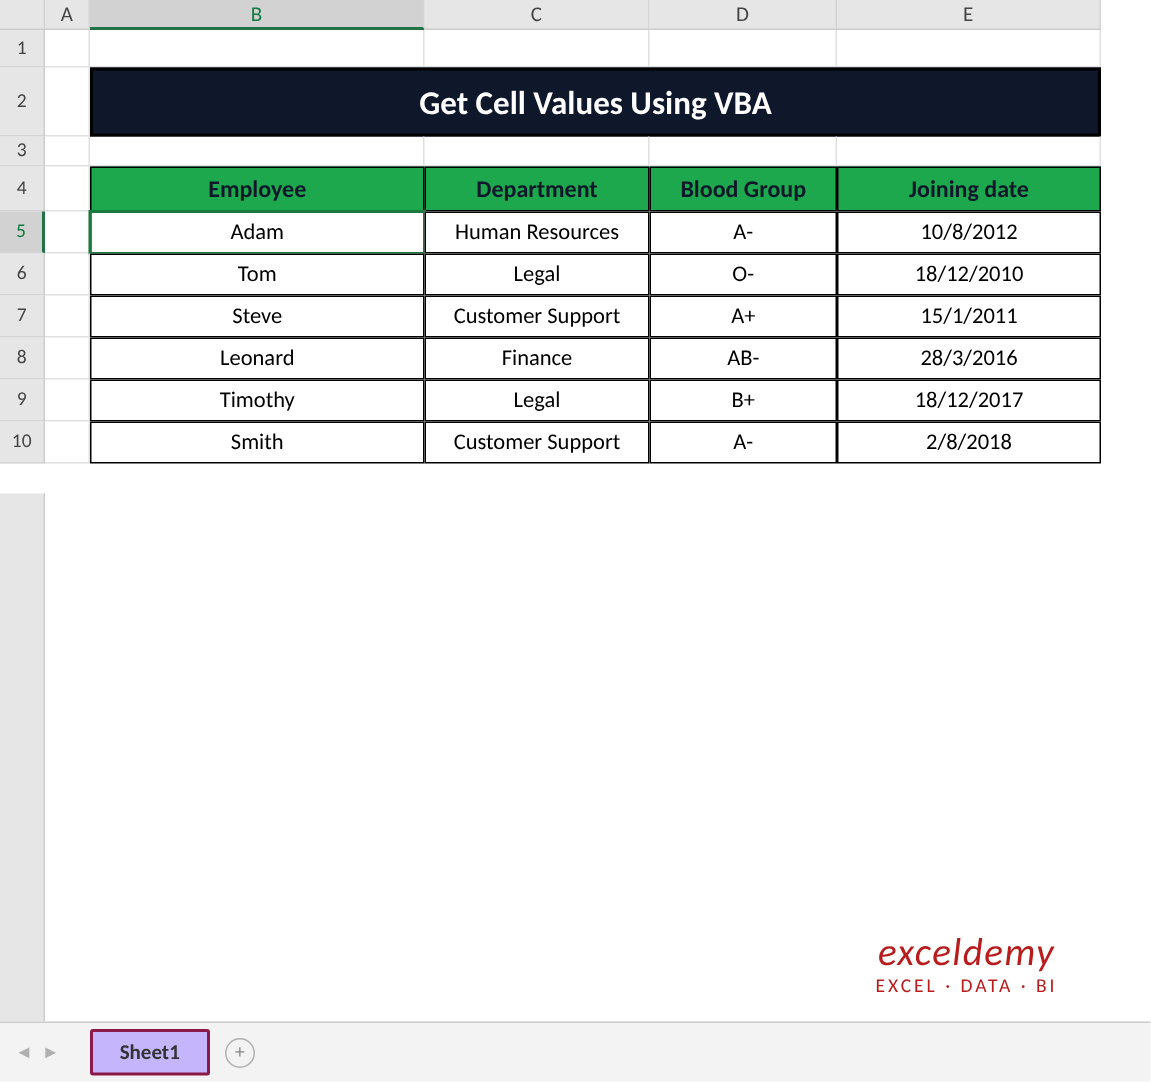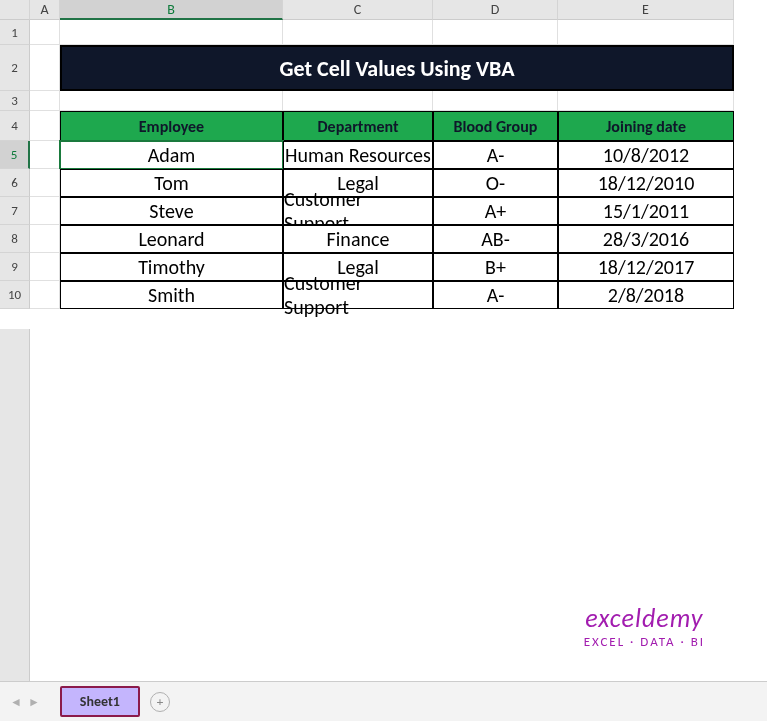--- a/index.html
+++ b/index.html
@@ -11,28 +11,28 @@
   .col-head.active { background: #d2d2d2; border-bottom: 2px solid #217346; color: #0f7b3c; }
 
   .row-head { background: #e6e6e6; border-bottom: 1px solid #d4d4d4; border-right: 1px solid #ccc; font-size: 13px; color: #444; text-align: center; display: flex; align-items: center; justify-content: center; }
   .row-head.active { background: #d2d2d2; border-right: 2px solid #217346; color: #0f7b3c; }
 
   .cell { border-right: 1px solid #e0e0e0; border-bottom: 1px solid #e0e0e0; display: flex; align-items: center; justify-content: center; font-size: 15px; }
 
   .title-cell { grid-column: 3 / 7; grid-row: 3; background: #0f172a; color: #fff; font-weight: bold; font-size: 22px; display: flex; align-items: center; justify-content: center; border: 2px solid #000; }
 
   .data-header { background: #1ea84e; color: #0f172a; font-weight: bold; font-size: 16px; display: flex; align-items: center; justify-content: center; border: 1.5px solid #000; }
-  .data-cell { background: #fff; color: #000; font-size: 20px; display: flex; align-items: center; justify-content: center; border: 1.5px solid #000; }
+  .data-cell { background: #fff; color: #000; font-size: 15px; display: flex; align-items: center; justify-content: center; border: 1.5px solid #000; }
 
   .active-cell { outline: 2px solid #1a7a3d; outline-offset: -1px; }
 
   .empty-area { position: absolute; top: 329px; left: 30px; right: 0; bottom: 40px; background: #fff; }
   .empty-rows { position: absolute; top: 329px; left: 0; width: 30px; bottom: 40px; background: #e6e6e6; border-right: 1px solid #ccc; }
 
-  .watermark { position: absolute; right: 62px; bottom: 72px; text-align: center; color: #a21caf; font-size: 13px; letter-spacing: 2px; }
+  .watermark { position: absolute; right: 62px; bottom: 56px; text-align: center; color: #b91c1c; font-size: 13px; letter-spacing: 2px; }
   .watermark .big { font-size: 26px; letter-spacing: 1px; font-style: italic; font-weight: 300; }
 
   .tab-bar { position: absolute; bottom: 0; left: 0; right: 0; height: 40px; background: #f3f3f3; border-top: 1px solid #ccc; display: flex; align-items: center; padding-left: 10px; }
   .tab-nav { display: flex; gap: 6px; margin-right: 20px; }
   .tab-nav span { color: #b0b0b0; font-size: 12px; }
   .sheet-tab { background: #c4b5fd; padding: 5px 18px; font-size: 14px; border: 2.5px solid #8b1a4b; border-radius: 2px; font-weight: bold; color: #333; }
   .add-sheet { margin-left: 10px; width: 20px; height: 20px; border: 1px solid #b0b0b0; border-radius: 50%; display: flex; align-items: center; justify-content: center; color: #888; font-size: 13px; }
 </style>
 </head>
 <body>

